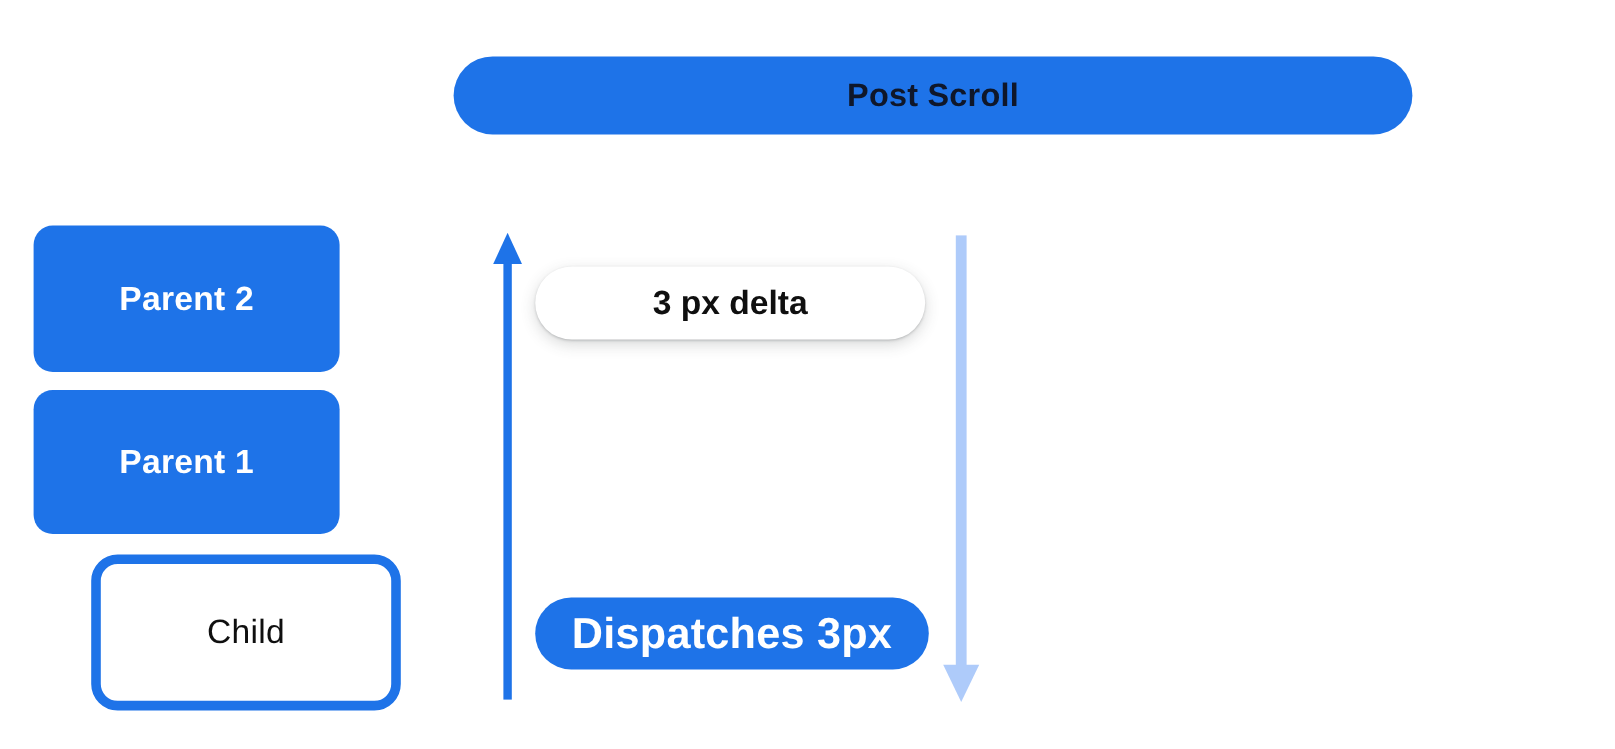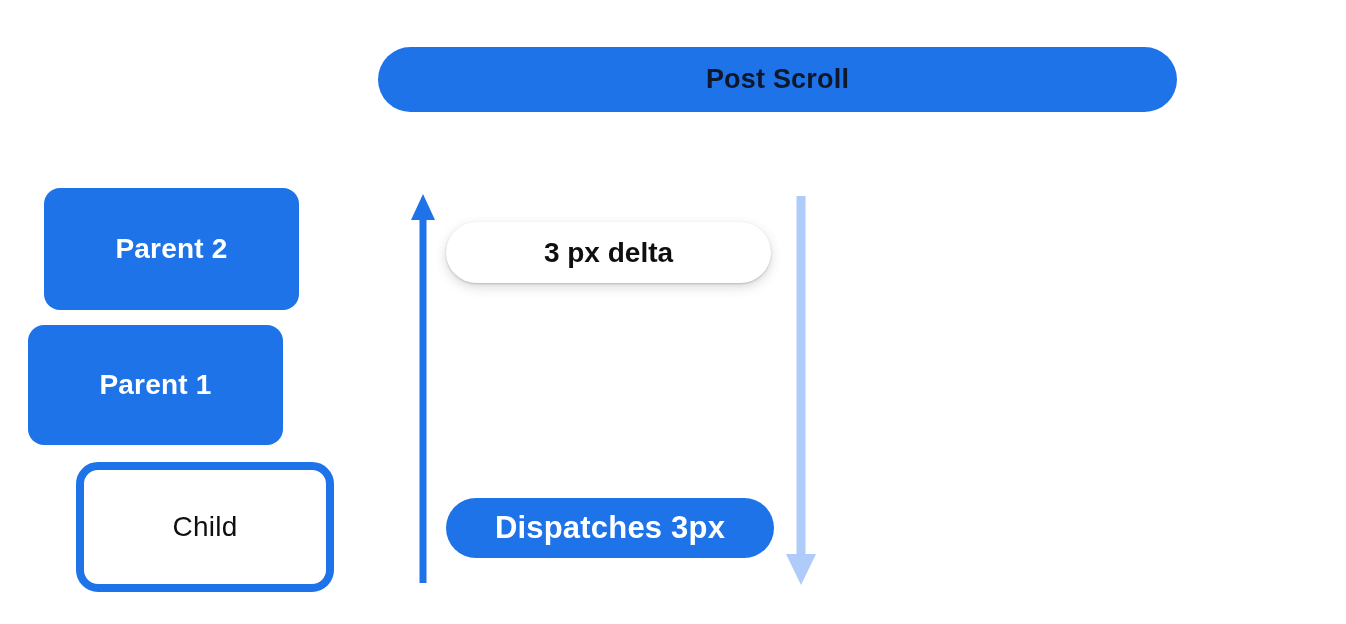--- a/index.html
+++ b/index.html
@@ -40,21 +40,21 @@
     left: 28px;
     width: 255px;
     height: 122px;
     border-radius: 16px;
     background: #1e73e8;
     color: #ffffff;
     font-size: 28px;
     font-weight: 700;
     letter-spacing: 0.2px;
   }
-  .parent-2-box { top: 188px; margin-left: 16px; }
+  .parent-2-box { top: 188px; }
   .parent-1-box { top: 325px; height: 120px; text-align: right; }
   .child-box {
     left: 28px;
     top: 462px;
     width: 258px;
     height: 130px;
     border-radius: 22px;
     background: #ffffff;
     border: 8px solid #1e73e8;
     color: #0f0f0f;
@@ -77,21 +77,21 @@
     box-shadow: 0 1px 2px rgba(60,64,67,0.25), 0 4px 12px rgba(60,64,67,0.20);
   }
   .dispatch-pill {
     left: 446px;
     top: 498px;
     width: 328px;
     height: 60px;
     border-radius: 30px;
     background: #1e73e8;
     color: #ffffff;
-    font-size: 31px;
+    font-size: 36px;
     font-weight: 700;
     letter-spacing: 0.2px;
   }
   .arrow-svg {
     position: absolute;
     display: block;
   }
   .up-arrow-svg { left: 408px; top: 193px; }
   .down-arrow-svg { left: 784px; top: 196px; }
 </style>

